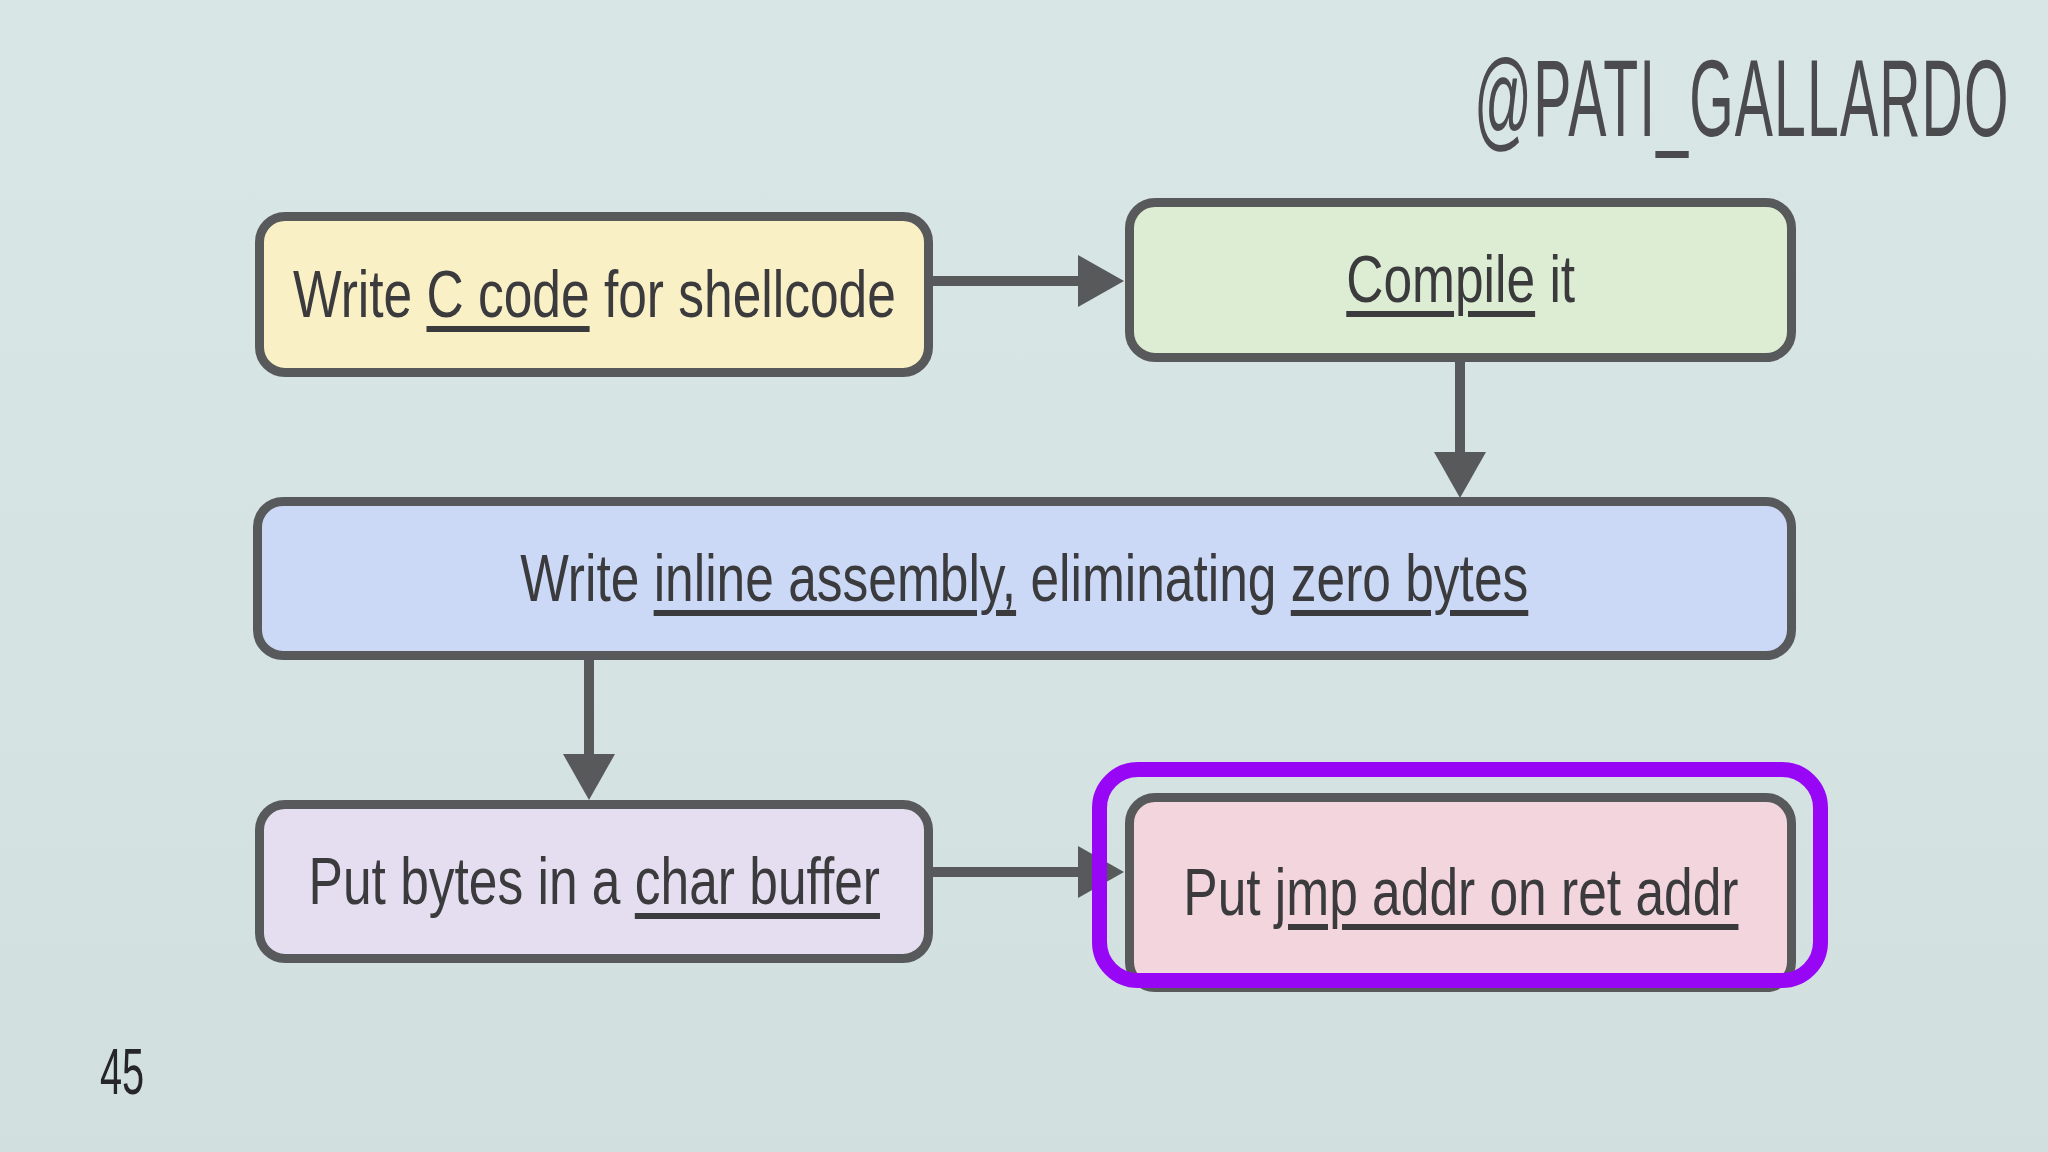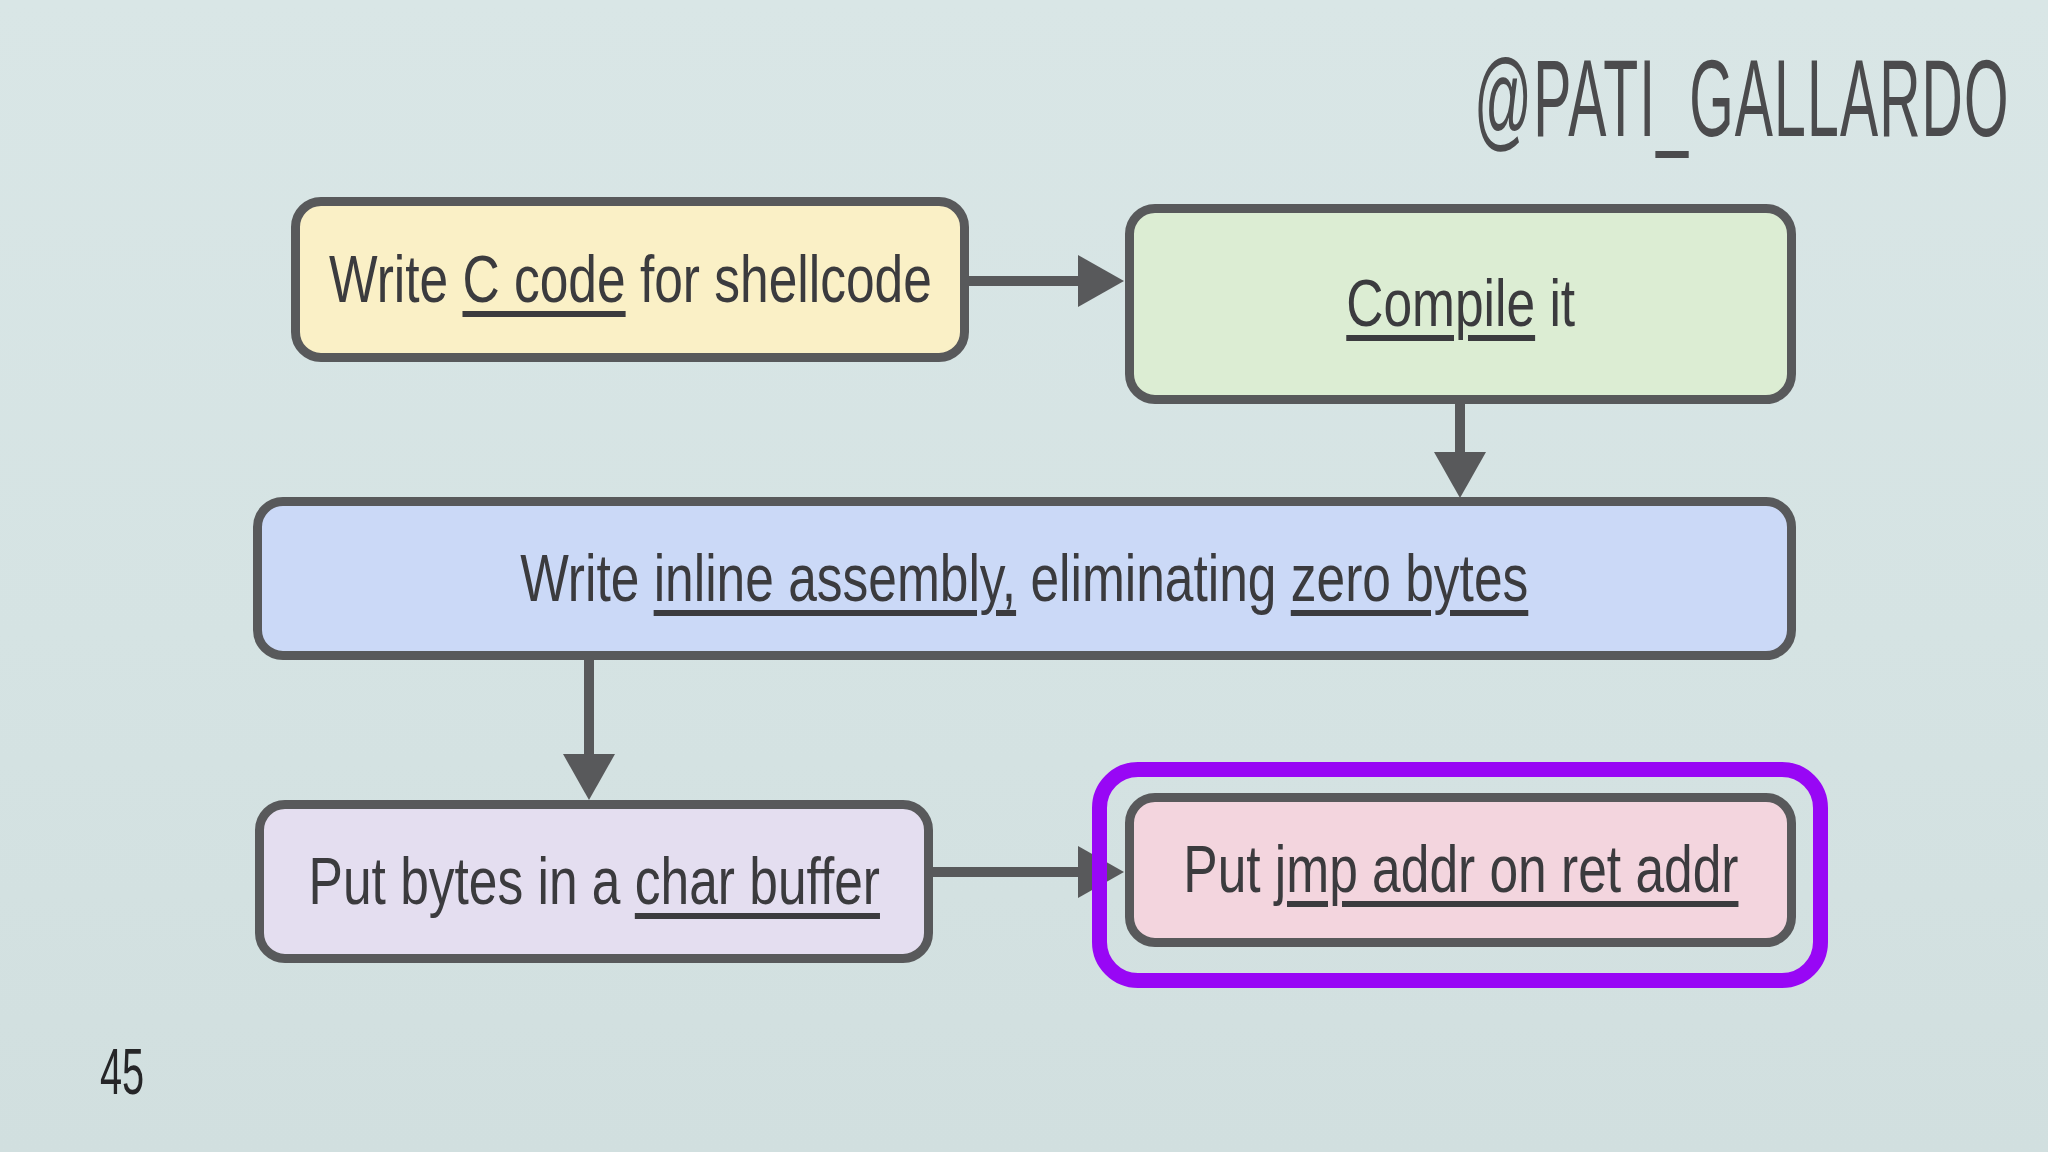--- a/index.html
+++ b/index.html
@@ -46,25 +46,25 @@
     font-size:66px;line-height:1.15;color:var(--ink);
     white-space:pre;
     transform:scaleX(0.78);transform-origin:center center;
   }
   .node .label .u{
     text-decoration:underline;
     text-decoration-thickness:6px;
     text-underline-offset:9px;
     text-decoration-color:var(--ink);
   }
-  #node-write-c-code   {left:255px; top:197px; width:678px;  height:165px;margin-left:36px;}
-  #node-compile-it     {left:1125px;top:198px; width:671px;  height:200px;margin-top:6px;}
+  #node-write-c-code   {left:255px; top:212px; width:678px;  height:165px;}
+  #node-compile-it     {left:1125px;top:198px; width:671px;  height:164px;}
   #node-inline-assembly{left:253px; top:497px; width:1543px; height:163px;}
   #node-char-buffer    {left:255px; top:800px; width:678px;  height:163px;}
-  #node-jmp-addr       {left:1125px;top:793px; width:671px;  height:154px;}
+  #node-jmp-addr       {left:1125px;top:793px; width:671px;  height:199px;}
 
   
   .highlight-ring{
     position:absolute;box-sizing:border-box;
     left:1092px;top:762px;width:736px;height:226px;
     border:15px solid var(--highlight);
     border-radius:46px;
     z-index:3;
   }
 

